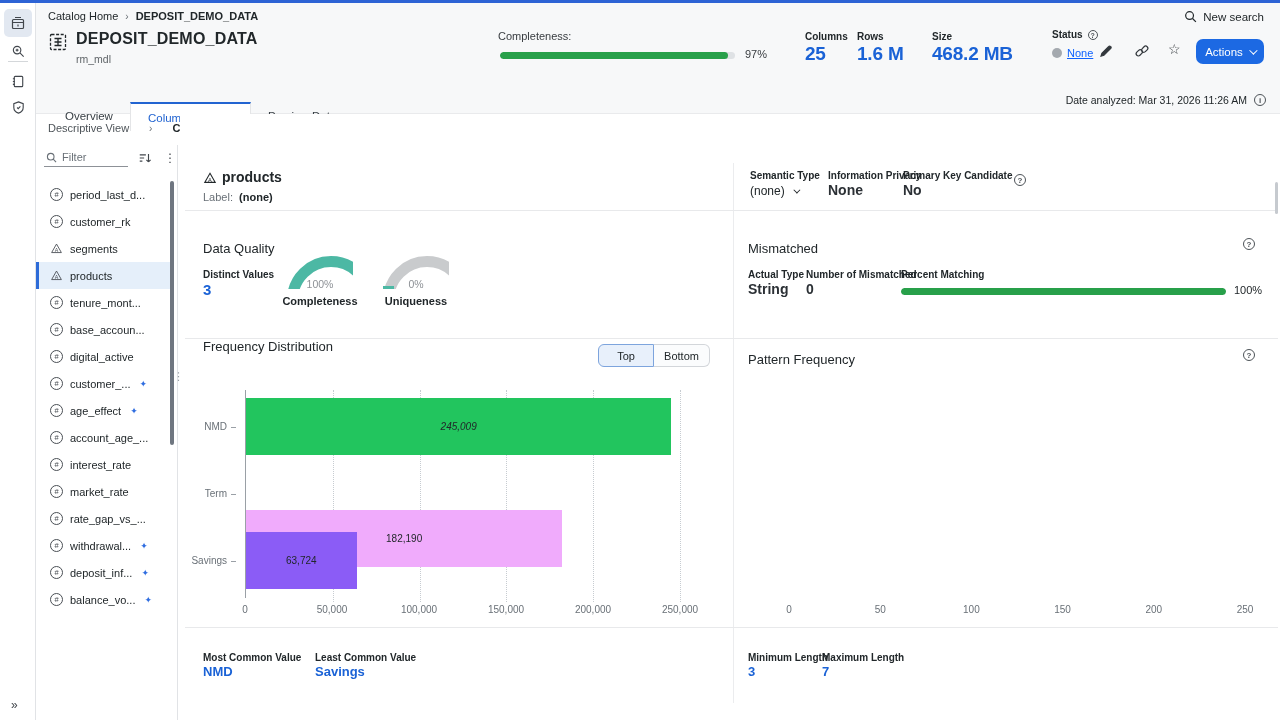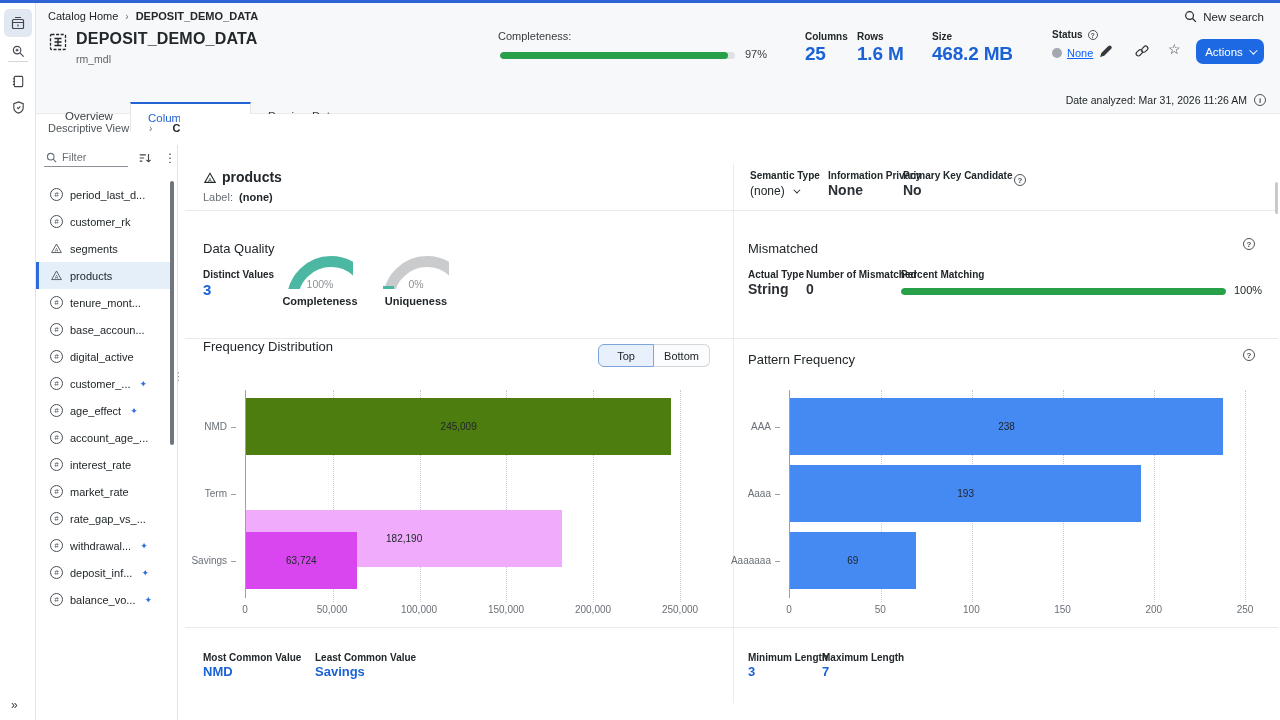--- a/index.html
+++ b/index.html
@@ -404,76 +404,51 @@
 
     <div class="chart" style="left:5px;width:530px">
       <div class="plot" style="left:60px;width:435px">
         <div class="grid" style="left:20%"></div>
           <div class="grid" style="left:40%"></div>
         <div class="grid" style="left:60%"></div>
           <div class="grid" style="left:80%"></div>
         <div class="grid" style="left:100%"></div>
         <div class="brow" style="top:8px">
           <span class="ylab">NMD</span>
-          <div class="bar" style="width: 98.0036%; background: #4d7c0f;">
+          <div class="bar" style="width: 98.0036%; background: #22c55e; font-style: italic;">
               <span class="bval">245,009</span>
             </div>
         </div>
         <div class="brow" style="top:75px">
           <span class="ylab">Term</span>
           <div class="bar" style="width: 72.876%; background: #f0abfc; margin-top: 45px;">
               <span class="bval">182,190</span>
             </div>
         </div>
         <div class="brow" style="top:142px">
           <span class="ylab">Savings</span>
-          <div class="bar" style="width: 25.4896%; background: #d946ef; justify-content: center;">
+          <div class="bar" style="width: 25.4896%; background: #8b5cf6; justify-content: center;">
               <span class="bval">63,724</span>
             </div>
         </div>
       </div>
       <div class="xaxis" style="left:60px;width:435px">
         <span class="xt" style="left:0%">0</span>
         <span class="xt" style="left:20%">50,000</span>
         <span class="xt" style="left:40%">100,000</span>
         <span class="xt" style="left:60%">150,000</span>
         <span class="xt" style="left:80%">200,000</span>
         <span class="xt" style="left:100%">250,000</span>
       </div>
     </div>
 
     <div class="sec-title" style="left:568px;top:238px">Pattern Frequency</div>
     <span class="circ abs" style="left:1063px;top:235px">?</span>
 
     <div class="chart" style="left:547px;width:518px">
-      <div class="plot" style="left:62px;width:456px">
-        <div class="grid" style="left:20%"></div>
-          <div class="grid" style="left:40%"></div>
-        <div class="grid" style="left:60%"></div>
-          <div class="grid" style="left:80%"></div>
-        <div class="grid" style="left:100%"></div>
-        <div class="brow" style="top:8px">
-          <span class="ylab">AAA</span>
-          <div class="bar" style="width: 95.2%; background: rgb(69, 137, 242);">
-              <span class="bval">238</span>
-            </div>
-        </div>
-        <div class="brow" style="top:75px">
-          <span class="ylab">Aaaa</span>
-          <div class="bar" style="width: 77.2%; background: rgb(69, 137, 242);">
-              <span class="bval">193</span>
-            </div>
-        </div>
-        <div class="brow" style="top:142px">
-          <span class="ylab">Aaaaaaa</span>
-          <div class="bar" style="width: 27.6%; background: rgb(69, 137, 242);">
-              <span class="bval">69</span>
-            </div>
-        </div>
-      </div>
       <div class="xaxis" style="left:62px;width:456px">
         <span class="xt" style="left:0%">0</span>
         <span class="xt" style="left:20%">50</span>
         <span class="xt" style="left:40%">100</span>
         <span class="xt" style="left:60%">150</span>
         <span class="xt" style="left:80%">200</span>
         <span class="xt" style="left:100%">250</span>
       </div>
     </div>
 

